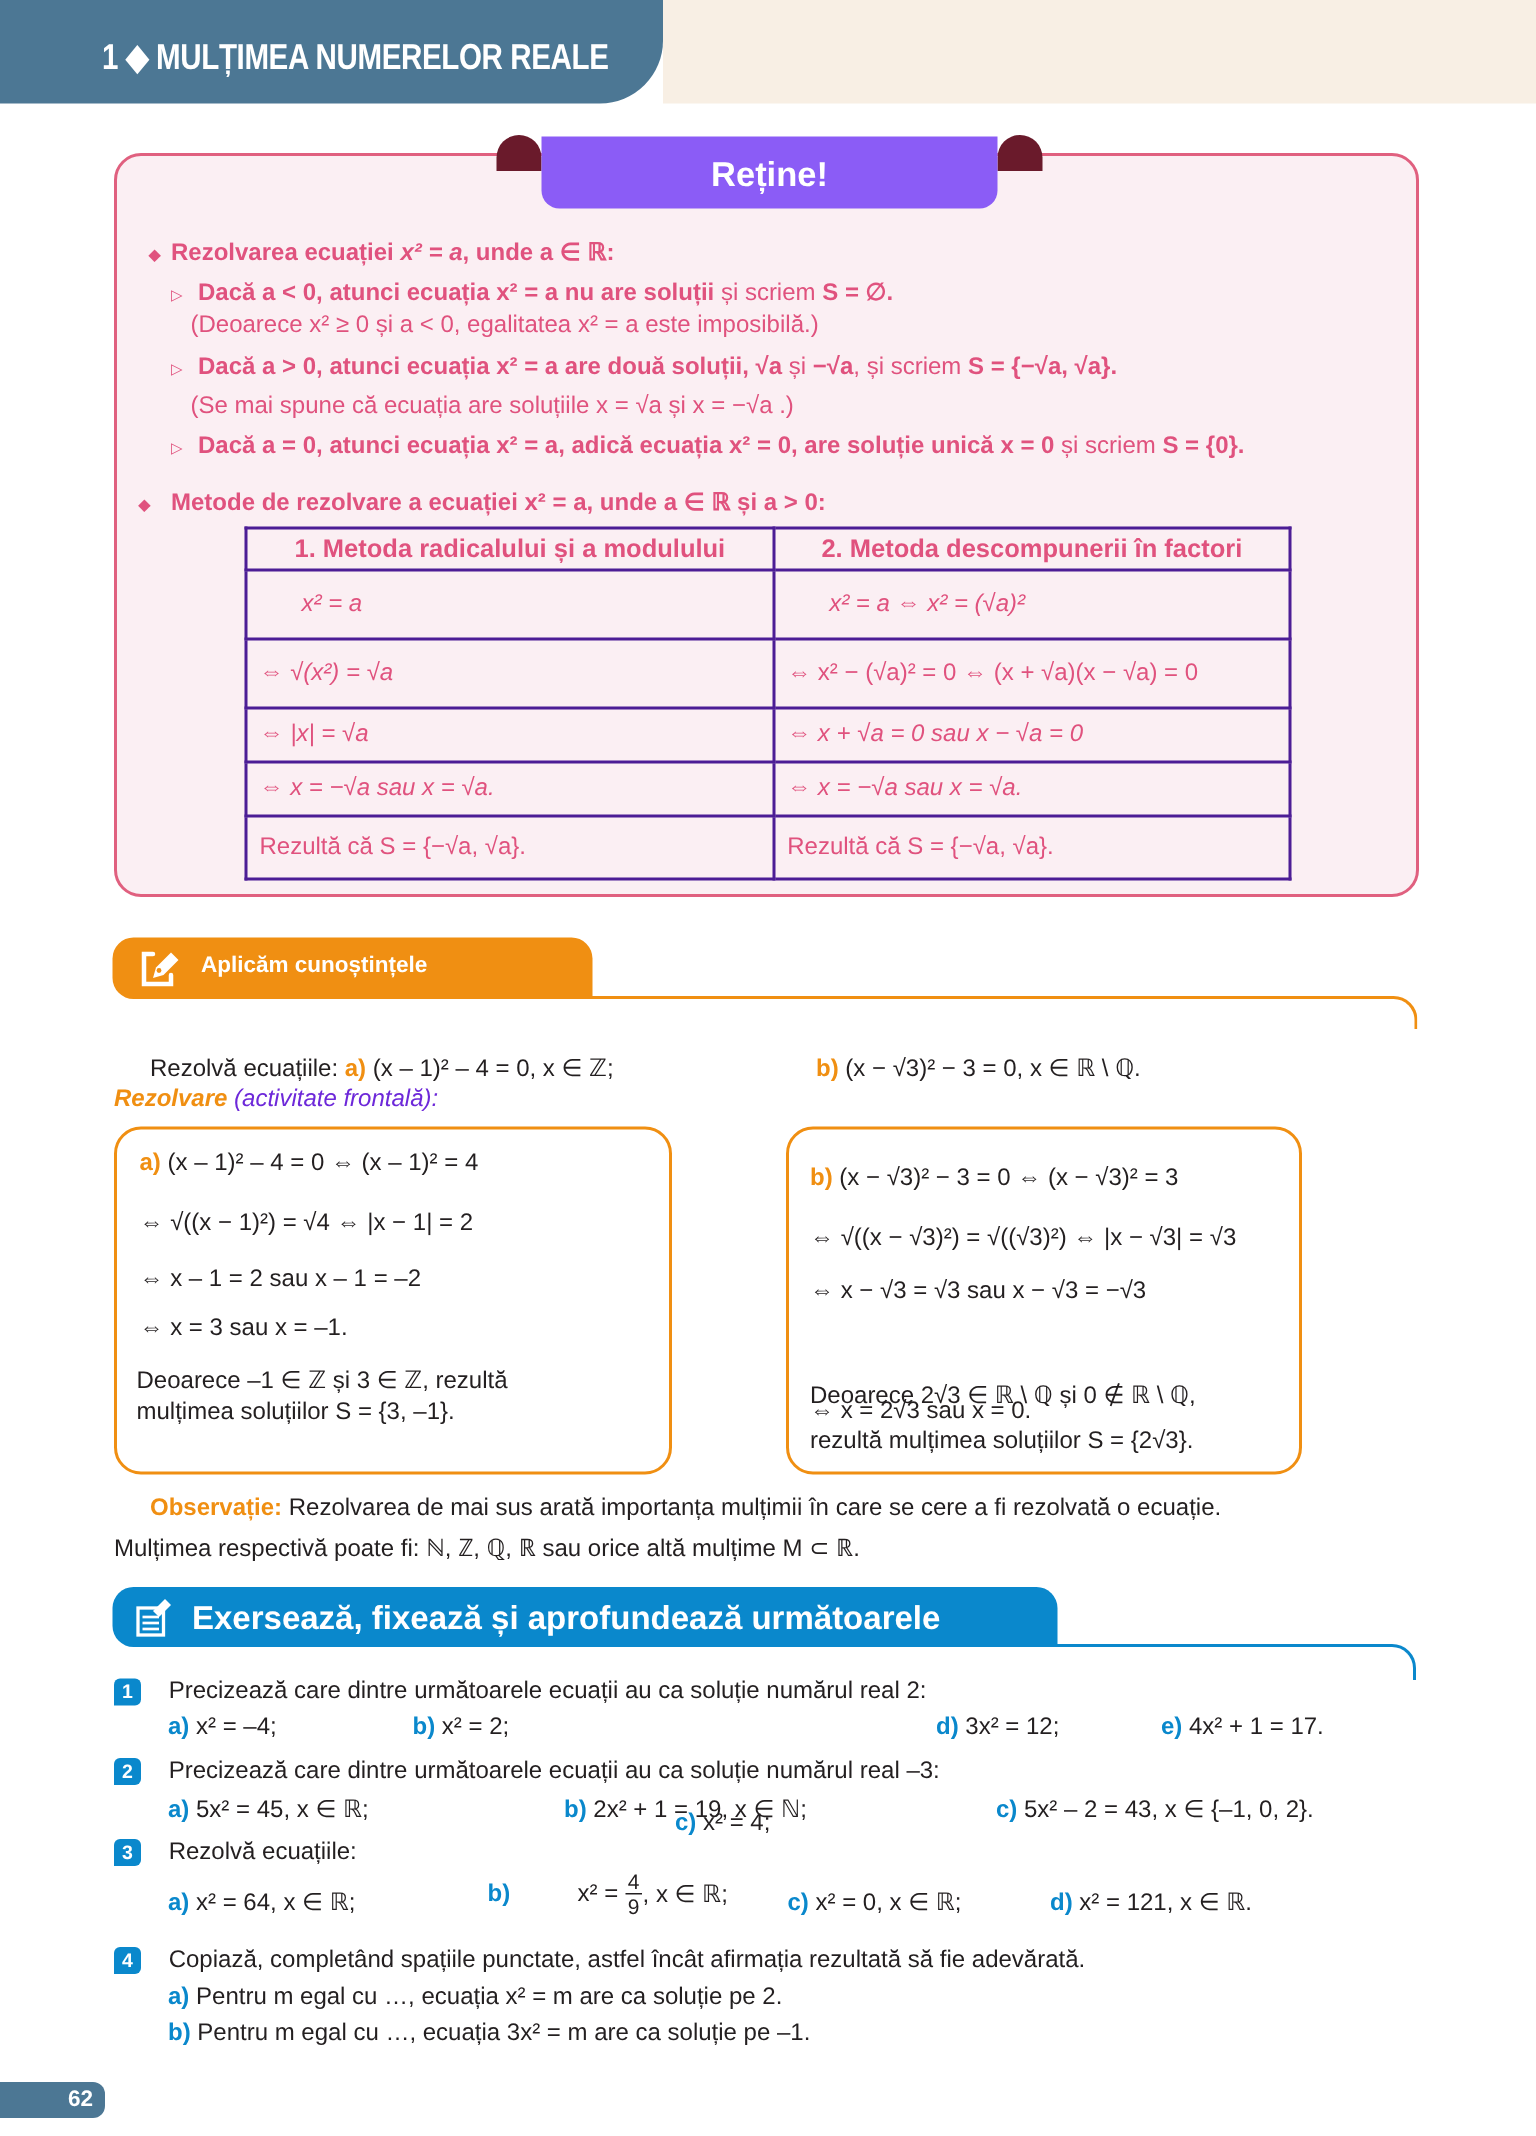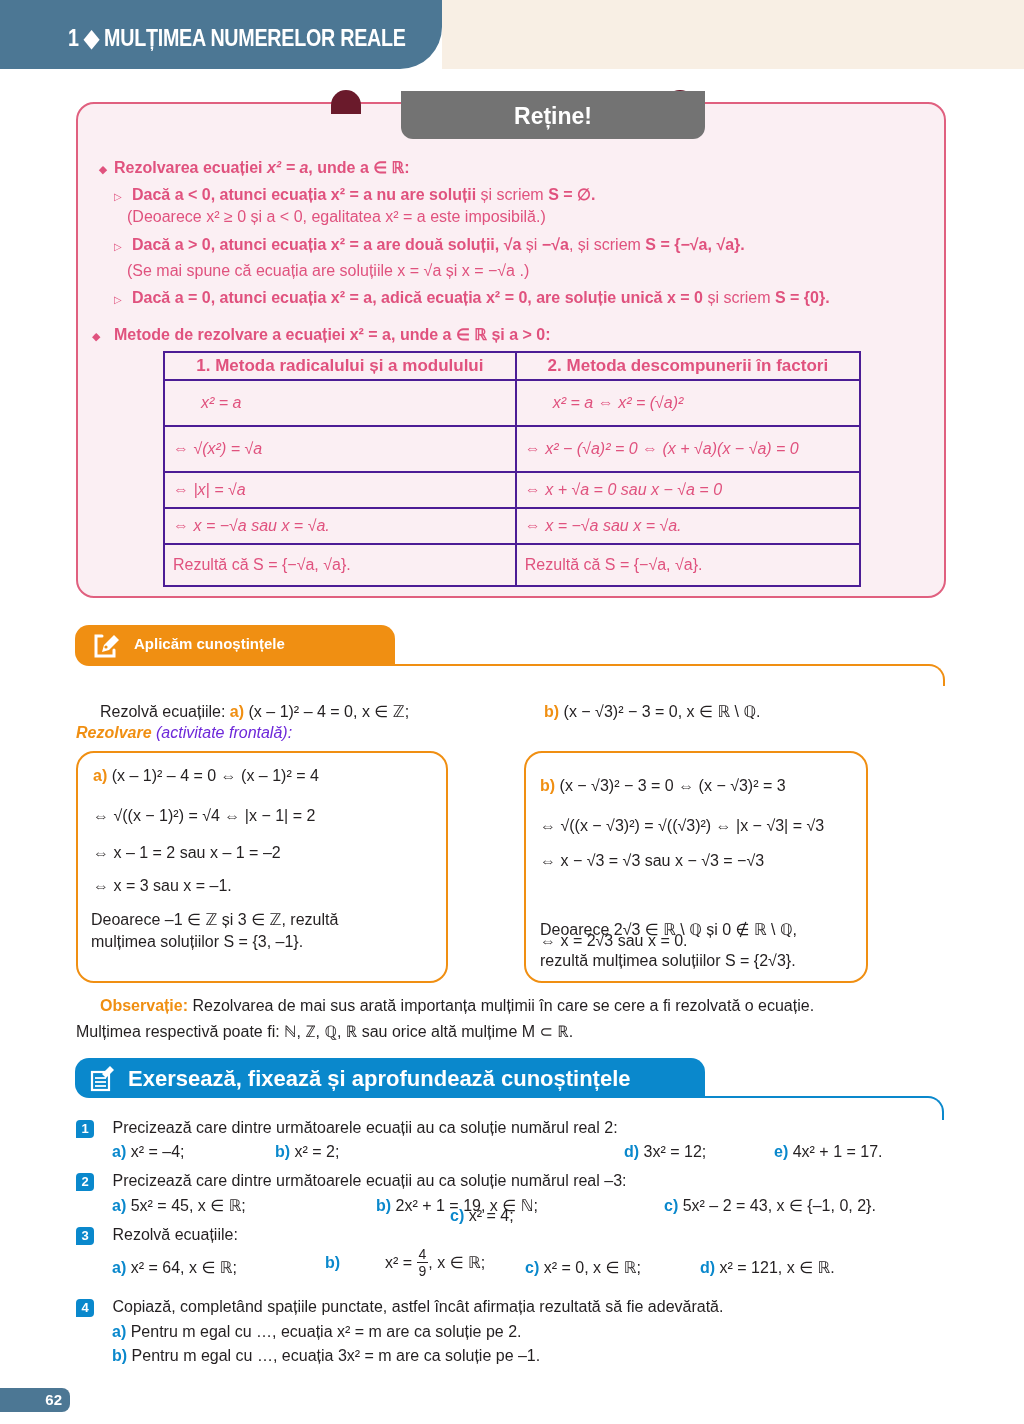--- a/index.html
+++ b/index.html
@@ -6,21 +6,21 @@
   body { width:1024px; height:1424px; position:relative; background:#ffffff; overflow:hidden;
          font-family:"Liberation Sans", sans-serif; color:#231f20; }
   .abs { position:absolute; }
   .chap-bg { left:442px; top:0; width:582px; height:69px; background:#f8efe4; }
   .chap-bar-inner { left:0; top:0; width:442px; height:69px; background:#4c7794; border-bottom-right-radius:42px; }
   .chap-title { left:68px; top:24px; color:#fff; font-family:"Liberation Sans Narrow","Liberation Sans", sans-serif; font-weight:bold; font-size:24px; letter-spacing:-0.3px; transform:scaleX(0.82); transform-origin:left; white-space:nowrap; }
 
   
   .retine-box { left:76px; top:102px; width:870px; height:496px; background:#fbeff3; border:2px solid #e0607f; border-radius:18px; box-sizing:border-box; }
   .tab-knob { width:30px; height:24px; background:#6a1a2b; border-radius:15px 15px 0 0; top:90px; }
-  .retine-tab { left:361px; top:91px; width:304px; height:48px; background:#737373; border-radius:0 0 12px 12px; color:#fff; font-weight:bold; font-size:23px; text-align:center; line-height:50px;margin-left:40px; }
+  .retine-tab { left:361px; top:91px; width:304px; height:48px; background:#8b5cf6; border-radius:0 0 12px 12px; color:#fff; font-weight:bold; font-size:23px; text-align:center; line-height:50px; }
   .pink { color:#e0527e; }
   .pink-b { color:#e0527e; font-weight:bold; }
   .line { font-size:16px; white-space:nowrap; }
   .diamond { color:#e0527e; font-size:11px; display:inline-block; width:22px; }
   .tri { color:#e0527e; font-size:10px; display:inline-block; width:18px; }
 
   table.methods { left:163px; top:351px; width:698px; border-collapse:collapse; }
   table.methods td, table.methods th { border:2px solid #4c1d95; font-size:16px; color:#e0527e; height:34px; padding:0 8px; text-align:left; white-space:nowrap; }
   table.methods th { font-weight:bold; text-align:center; height:26px; font-size:17px; }
   table.methods tr.r1 td { height:44px; }
@@ -96,21 +96,21 @@
       <tr>
     <th>1. Metoda radicalului și a modulului</th>
     <th>2. Metoda descompunerii în factori</th>
   </tr>
   <tr class="r1">
     <td style="padding-left:36px;font-style:italic;">x² = a</td>
     <td style="padding-left:36px;font-style:italic;">x² = a ⇔ x² = (√a)²</td>
   </tr>
   <tr class="r2">
     <td style="font-style:italic;">⇔ √(x²) = √a</td>
-    <td style="font-style:italic;">⇔ x² − (√a)² = 0 ⇔ (x + √a)(x − √a) = 0</td>
+    <td style="">⇔ x² − (√a)² = 0 ⇔ (x + √a)(x − √a) = 0</td>
   </tr>
   <tr>
     <td style="font-style:italic;">⇔ |x| = √a</td>
     <td style="font-style:italic;">⇔ x + √a = 0  sau  x − √a = 0</td>
   </tr>
   <tr>
     <td style="font-style:italic;">⇔ x = −√a  sau  x = √a.</td>
     <td style="font-style:italic;">⇔ x = −√a  sau  x = √a.</td>
   </tr>
   <tr class="r5">
@@ -162,21 +162,21 @@
 
 <div class="abs ex-tab"></div>
 <div class="abs ex-line"></div>
 <svg class="abs ex-icon" viewBox="0 0 26 28">
   <rect x="2" y="8" width="17" height="18" fill="none" stroke="#fff" stroke-width="2.2"></rect>
   <line x1="5" y1="14" x2="16" y2="14" stroke="#fff" stroke-width="1.8"></line>
   <line x1="5" y1="18" x2="16" y2="18" stroke="#fff" stroke-width="1.8"></line>
   <line x1="5" y1="22" x2="16" y2="22" stroke="#fff" stroke-width="1.8"></line>
   <path d="M12 10 L20 2 L24 6 L16 14 Z" fill="#fff"></path>
 </svg>
-<div class="abs ex-title">Exersează, fixează și aprofundează cunoștințele</div>
+<div class="abs ex-title">Exersează, fixează și aprofundează următoarele</div>
 
 <div class="abs ex-text" style="left:76px; top:1119px;">
   <span class="num">1</span>
   <span style="margin-left:14px;">Precizează care dintre următoarele ecuații au ca soluție numărul real 2:</span>
 </div>
 <div class="abs ex-text" style="left:112px; top:1143px;"><span class="blue-b">a)</span><span> x² = –4;</span></div>
 <div class="abs ex-text" style="left:275px; top:1143px;"><span class="blue-b">b)</span><span> x² = 2;</span></div>
 <div class="abs ex-text" style="left:450px; top:1207px;"><span class="blue-b">c)</span><span> x² = 4;</span></div>
 <div class="abs ex-text" style="left:624px; top:1143px;"><span class="blue-b">d)</span><span> 3x² = 12;</span></div>
 <div class="abs ex-text" style="left:774px; top:1143px;"><span class="blue-b">e)</span><span> 4x² + 1 = 17.</span></div>

